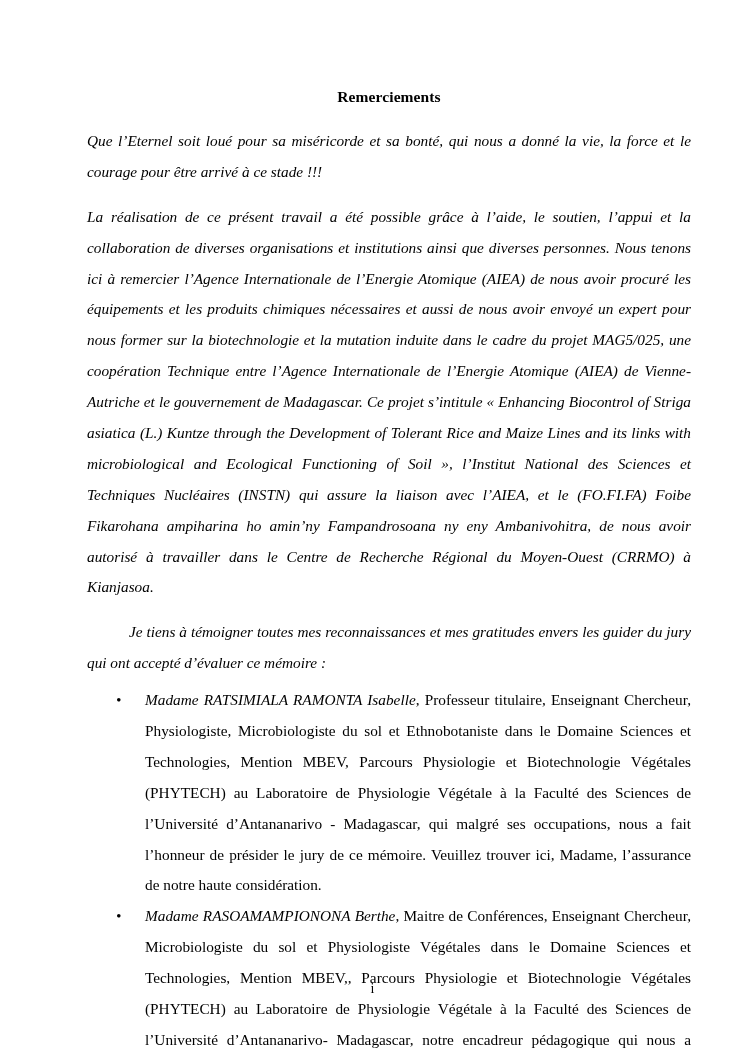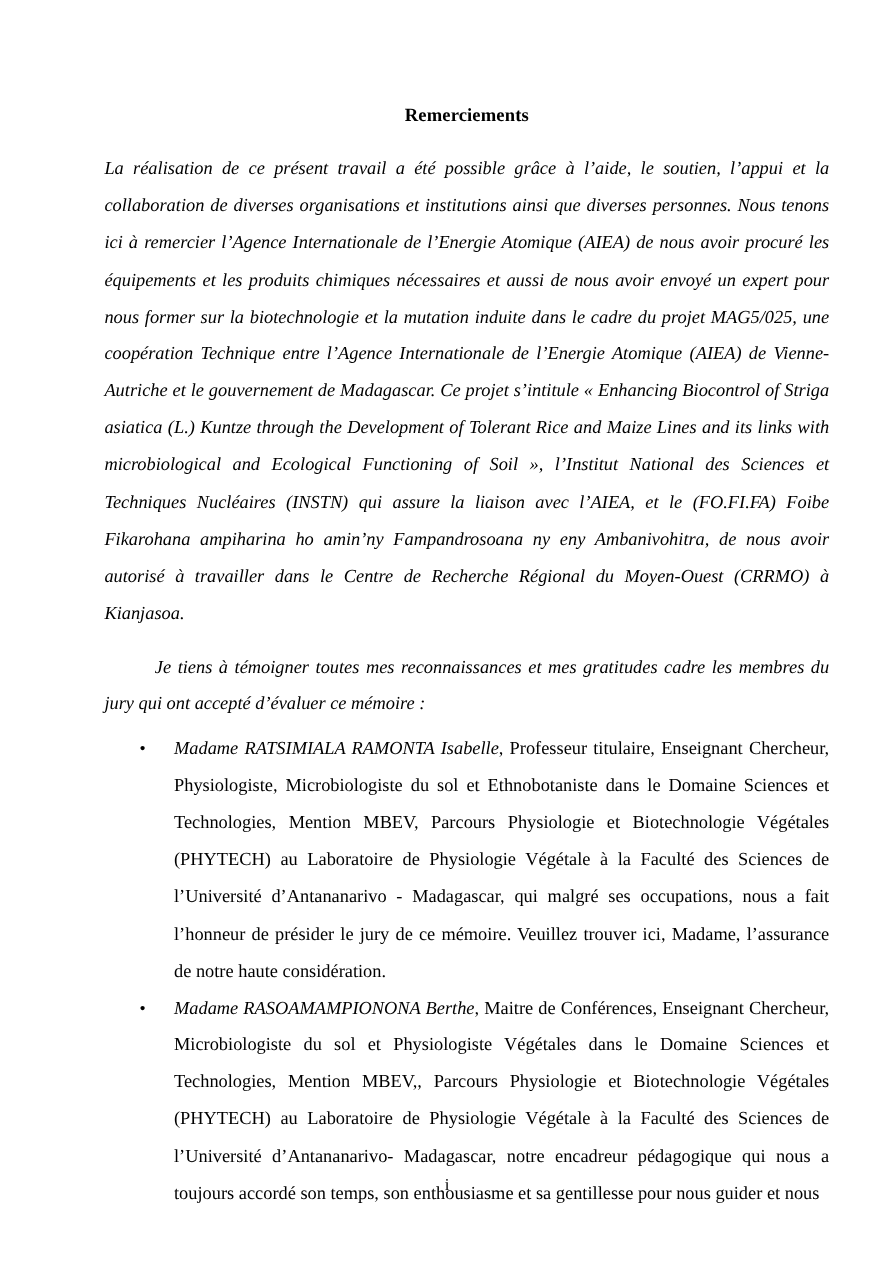--- a/index.html
+++ b/index.html
@@ -85,24 +85,25 @@
     font-style: normal;
   }
 </style>
 </head>
 <body>
 
 <div class="page">
 
   <h1 class="doc-title">Remerciements</h1>
 
+  <p class="body-par">Que l’Eternel soit loué pour sa miséricorde et sa bonté, qui nous a donné la vie, la force et le courage pour  être arrivé à ce stade !!!</p>
 
   <p class="body-par spaced-top">La réalisation de ce présent travail a été possible grâce à l’aide, le soutien, l’appui et la collaboration de diverses organisations et institutions ainsi que diverses personnes. Nous tenons ici à remercier l’Agence Internationale de l’Energie Atomique (AIEA) de nous avoir procuré les équipements et les produits chimiques nécessaires et aussi de nous avoir envoyé un expert pour nous former sur la biotechnologie et la mutation induite dans le cadre du projet MAG5/025, une coopération Technique entre l’Agence Internationale  de l’Energie Atomique (AIEA) de Vienne-Autriche et le gouvernement de Madagascar. Ce projet s’intitule « Enhancing Biocontrol of Striga asiatica (L.) Kuntze through the Development of Tolerant Rice and Maize Lines and its links  with microbiological   and Ecological Functioning of Soil », l’Institut National des Sciences et Techniques Nucléaires (INSTN) qui assure la liaison avec l’AIEA, et le (FO.FI.FA) Foibe Fikarohana ampiharina ho   amin’ny Fampandrosoana ny eny Ambanivohitra, de nous avoir autorisé à travailler dans le Centre de Recherche Régional du Moyen-Ouest (CRRMO) à Kianjasoa.</p>
 
-  <p class="body-par spaced-top indented">Je tiens à témoigner toutes mes reconnaissances et mes gratitudes cadre les membres du jury qui ont accepté d’évaluer ce mémoire :</p>
+  <p class="body-par spaced-top indented">Je tiens à témoigner toutes mes reconnaissances et mes gratitudes envers les guider du jury qui ont accepté d’évaluer ce mémoire :</p>
 
   <ul class="jury-list">
     <li>
       <span class="bullet">•</span>
       <span class="nm">Madame RATSIMIALA RAMONTA Isabelle</span><span class="upright">, Professeur titulaire, Enseignant Chercheur, Physiologiste, Microbiologiste du sol et Ethnobotaniste dans le Domaine Sciences et Technologies, Mention MBEV, Parcours Physiologie et Biotechnologie Végétales (PHYTECH) au Laboratoire de Physiologie Végétale à la Faculté des Sciences de l’Université d’Antananarivo - Madagascar, qui malgré ses occupations, nous a fait l’honneur de présider le jury de ce mémoire. Veuillez trouver ici, Madame, l’assurance de notre haute considération.</span>
     </li>
     <li>
       <span class="bullet">•</span>
       <span class="nm">Madame RASOAMAMPIONONA Berthe</span><span class="upright">, Maitre de Conférences, Enseignant Chercheur, Microbiologiste du sol et Physiologiste Végétales dans le Domaine Sciences et Technologies, Mention MBEV,, Parcours Physiologie et Biotechnologie Végétales (PHYTECH) au Laboratoire de Physiologie Végétale à la Faculté des Sciences de l’Université d’Antananarivo- Madagascar, notre encadreur pédagogique qui nous a toujours accordé son temps, son enthousiasme et sa gentillesse  pour nous guider et nous</span>
     </li>

